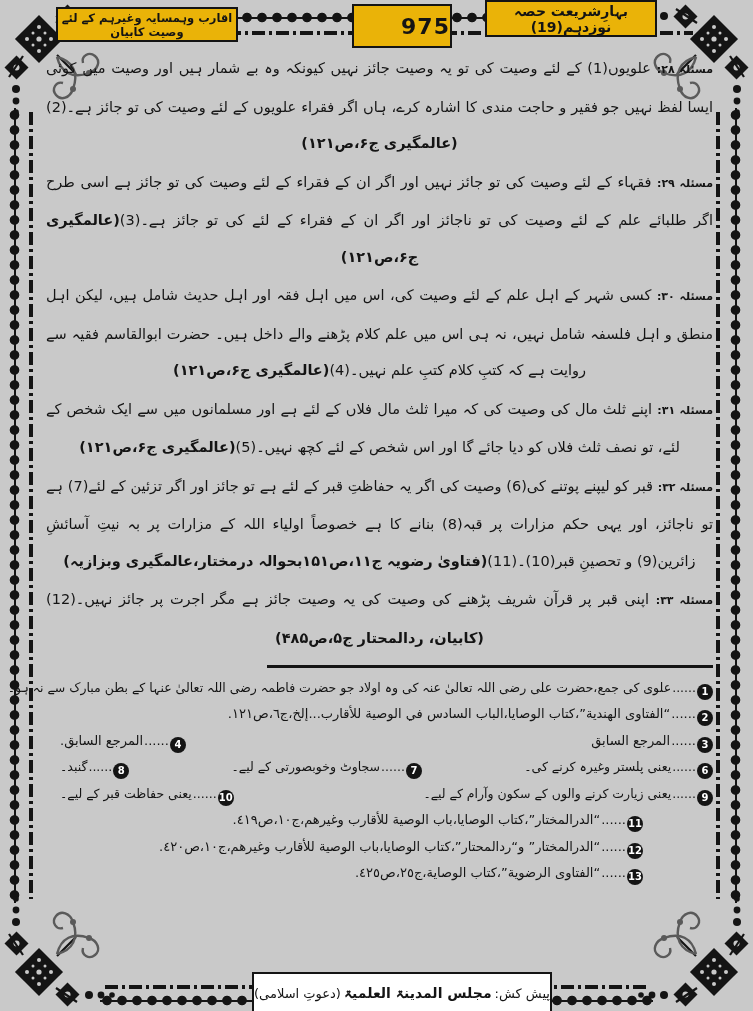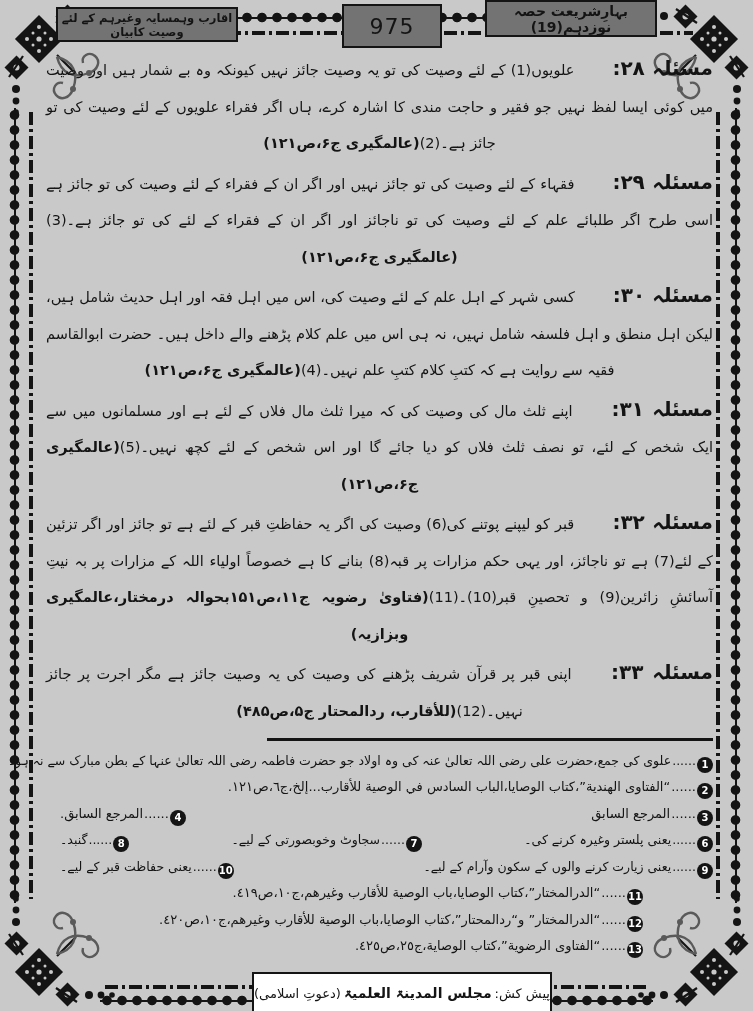--- a/index.html
+++ b/index.html
@@ -30,30 +30,30 @@
   .left-dash{left:29px;top:112px;bottom:112px;}
   .left-beads{left:8px;top:108px;bottom:108px;}
   .right-dash{right:33px;top:112px;bottom:112px;}
   .right-beads{right:11px;top:108px;bottom:108px;}
   .corner{position:absolute;width:118px;height:118px;z-index:1;}
   .corner.tl{top:0;left:0;}
   .corner.tr{top:0;right:0;transform:scaleX(-1);}
   .corner.bl{bottom:0;left:0;transform:scaleY(-1);}
   .corner.br{bottom:0;right:0;transform:scale(-1,-1);}
   
-  .hdr-box{position:absolute;z-index:2;background:#737373;border:2.4px solid #141414;
-    display:flex;align-items:center;justify-content:center;text-align:center;}
+  .hdr-box{position:absolute;z-index:2;background:#eab308;border:2.4px solid #141414;
+    display:flex;align-items:center;justify-content:flex-start;text-align:center;}
   .hdr-right{top:0;right:96px;width:168px;height:33px;font-weight:bold;font-size:14px;}
   .hdr-left{top:7px;left:56px;width:178px;height:31px;font-size:11.5px;font-weight:bold;}
-  .hdr-page{top:4px;left:342px;width:96px;height:40px;font-size:22px;font-weight:normal;
+  .hdr-page{top:4px;left:352px;width:96px;height:40px;font-size:22px;font-weight:bold;
     font-family:"DejaVu Sans",sans-serif;letter-spacing:1px;}
   
   .content{position:absolute;top:50px;right:40px;left:46px;z-index:1;}
   .para{margin:0 0 2px;font-size:14.5px;line-height:36.5px;text-align:justify;text-align-last:center;}
-  .mas-label{font-weight:bold;font-size:20px;margin-left:33px;}
+  .mas-label{font-weight:bold;font-size:11px;}
   .cite{font-weight:bold;}
   
   .fn-sep{width:446px;height:2.5px;background:#141414;margin:9px 0 7px;}
   .fn{font-size:12.5px;line-height:26.5px;}
   .fn-line{white-space:nowrap;}
   .fn-circle{display:inline-flex;align-items:center;justify-content:center;
     width:16px;height:16px;border-radius:50%;background:#141414;color:#ffffff;
     font-size:10px;font-weight:bold;vertical-align:-3px;direction:ltr;}
   .fn-dots{letter-spacing:0;margin:0 1px;}
   .fn-row{display:flex;justify-content:space-between;padding-left:14px;}
@@ -230,21 +230,21 @@
   <div class="hdr-box hdr-left">
     <span>اقارب وہمسایہ وغیرہم کے لئے وصیت کابیان</span>
   </div>
 
   <div class="content">
     <p class="para"><b class="mas-label">مسئلہ ۲۸:</b> <span>علویوں(1) کے لئے وصیت کی تو یہ وصیت جائز نہیں کیونکہ وہ بے شمار ہیں اور وصیت میں کوئی ایسا لفظ نہیں جو فقیر و حاجت مندی کا اشارہ کرے، ہاں اگر فقراء علویوں کے لئے وصیت کی تو جائز ہے۔(2)</span><b class="cite">(عالمگیری ج۶،ص۱۲۱)</b></p>
     <p class="para"><b class="mas-label">مسئلہ ۲۹:</b> <span>فقہاء کے لئے وصیت کی تو جائز نہیں اور اگر ان کے فقراء کے لئے وصیت کی تو جائز ہے اسی طرح اگر طلبائے علم کے لئے وصیت کی تو ناجائز اور اگر ان کے فقراء کے لئے کی تو جائز ہے۔(3)</span><b class="cite">(عالمگیری ج۶،ص۱۲۱)</b></p>
     <p class="para"><b class="mas-label">مسئلہ ۳۰:</b> <span>کسی شہر کے اہل علم کے لئے وصیت کی، اس میں اہل فقہ اور اہل حدیث شامل ہیں، لیکن اہل منطق و اہل فلسفہ شامل نہیں، نہ ہی اس میں علم کلام پڑھنے والے داخل ہیں۔ حضرت ابوالقاسم فقیہ سے روایت ہے کہ کتبِ کلام کتبِ علم نہیں۔(4)</span><b class="cite">(عالمگیری ج۶،ص۱۲۱)</b></p>
     <p class="para"><b class="mas-label">مسئلہ ۳۱:</b> <span>اپنے ثلث مال کی وصیت کی کہ میرا ثلث مال فلاں کے لئے ہے اور مسلمانوں میں سے ایک شخص کے لئے، تو نصف ثلث فلاں کو دیا جائے گا اور اس شخص کے لئے کچھ نہیں۔(5)</span><b class="cite">(عالمگیری ج۶،ص۱۲۱)</b></p>
     <p class="para"><b class="mas-label">مسئلہ ۳۲:</b> <span>قبر کو لیپنے پوتنے کی(6) وصیت کی اگر یہ حفاظتِ قبر کے لئے ہے تو جائز اور اگر تزئین کے لئے(7) ہے تو ناجائز، اور یہی حکم مزارات پر قبہ(8) بنانے کا ہے خصوصاً اولیاء اللہ کے مزارات پر بہ نیتِ آسائشِ زائرین(9) و تحصینِ قبر(10)۔(11)</span><b class="cite">(فتاویٰ رضویہ ج۱۱،ص۱۵۱بحوالہ درمختار،عالمگیری وبزازیہ)</b></p>
-    <p class="para"><b class="mas-label">مسئلہ ۳۳:</b> <span>اپنی قبر پر قرآن شریف پڑھنے کی وصیت کی یہ وصیت جائز ہے مگر اجرت پر جائز نہیں۔(12)</span><b class="cite">(للأقارب، ردالمحتار ج۵،ص۴۸۵)</b></p>
+    <p class="para"><b class="mas-label">مسئلہ ۳۳:</b> <span>اپنی قبر پر قرآن شریف پڑھنے کی وصیت کی یہ وصیت جائز ہے مگر اجرت پر جائز نہیں۔(12)</span><b class="cite">(کابیان، ردالمحتار ج۵،ص۴۸۵)</b></p>
 
     <div class="fn-sep"></div>
 
     <div class="fn">
       <div class="fn-line"><span class="fn-circle">1</span><span class="fn-dots">......</span><span>علوی کی جمع،حضرت علی رضی اللہ تعالیٰ عنہ کی وہ اولاد جو حضرت فاطمہ رضی اللہ تعالیٰ عنہا کے بطن مبارک سے نہ ہو۔</span></div>
       <div class="fn-line arabic"><span class="fn-circle">2</span><span class="fn-dots">......</span><span>“الفتاوى الهندية”،كتاب الوصايا،الباب السادس في الوصية للأقارب...إلخ،ج٦،ص١٢١.</span></div>
       <div class="fn-row">
         <div class="fn-line arabic"><span class="fn-circle">3</span><span class="fn-dots">......</span><span>المرجع السابق</span></div>
         <div class="fn-line arabic"><span class="fn-circle">4</span><span class="fn-dots">......</span><span>المرجع السابق.</span></div>
       </div>

